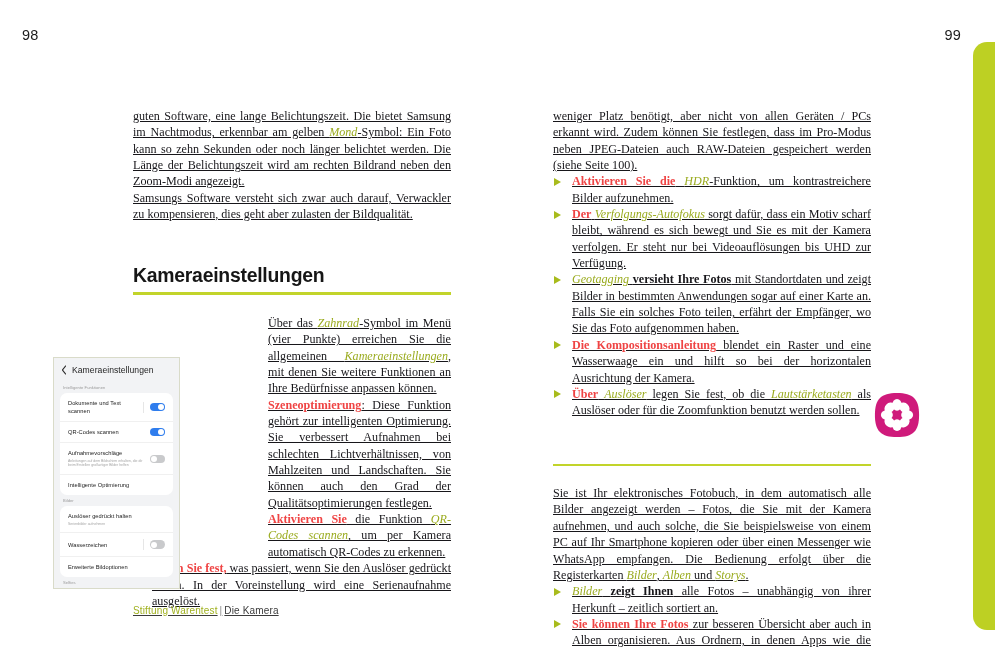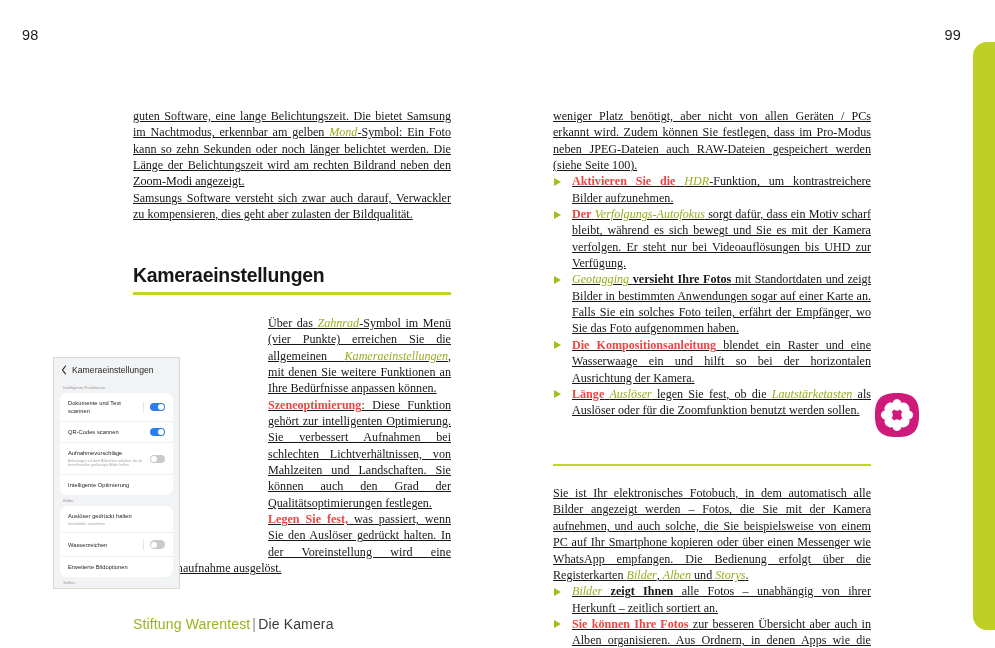--- a/index.html
+++ b/index.html
@@ -84,25 +84,26 @@
   }
   .heading-rule {
     height: 2.6px;
     background: #c2d42a;
     margin-top: 5px;
   }
 
   
   .footer {
     position: absolute;
-    left: 133px; bottom: 16px;
+    left: 133px; bottom: 32px;
     font-family: "Liberation Sans", sans-serif;
-    font-size: 14px;
+    font-size: 10px;
     color: #3b3b3b;
     letter-spacing: .15px;
+    text-decoration: underline;
   }
   .footer .brand { color: #a0b11f; }
   .footer .sep   { color: #8d8d8d; padding: 0 2px; }
 
   
   .app-icon {
     position: absolute;
     left: 874px; top: 392px;
     width: 46px; height: 46px;
   }
@@ -206,20 +207,23 @@
 
     <div style="position:relative">
       <div style="float:left; width:135px; height:232px;"></div>
       <div class="bodytext">
         <p>Über das <span class="grn">Zahnrad</span>-Symbol im Menü (vier Punkte) erreichen Sie die allgemeinen <span class="grn">Kameraeinstellungen</span>, mit denen Sie weitere Funktionen an Ihre Bedürfnisse anpassen können.</p>
 
         <p class="bullet">
           <span class="tri"></span><span class="grnb">Szeneoptimierung</span><span>: Diese Funktion gehört zur intelligenten Optimierung. Sie verbessert Aufnahmen bei schlechten Lichtverhältnissen, von Mahlzeiten und Landschaften. Sie können auch den Grad der Qualitätsoptimierungen festlegen.</span>
         </p>
 
+        <p class="bullet">
+          <span class="tri"></span><span class="grnb">Aktivieren Sie</span> die Funktion <span class="grn">QR-Codes scannen</span>, um per Kamera automatisch QR-Codes zu erkennen.
+        </p>
 
         <p class="bullet">
           <span class="tri"></span><span class="grnb">Legen Sie fest,</span><span> was passiert, wenn Sie den Auslöser gedrückt halten. In der Voreinstellung wird eine Serienaufnahme ausgelöst.</span>
         </p>
 
       </div>
     </div>
   </div>
 
   <div class="shot">
@@ -309,21 +313,21 @@
 
       <p class="bullet">
         <span class="tri"></span><span class="grn">Geotagging</span> <span class="bld">versieht Ihre Fotos</span><span> mit Standortdaten und zeigt Bilder in bestimmten Anwendungen sogar auf einer Karte an. Falls Sie ein solches Foto teilen, erfährt der Empfänger, wo Sie das Foto aufgenommen haben.</span>
       </p>
 
       <p class="bullet">
         <span class="tri"></span><span class="grnb">Die Kompositionsanleitung</span><span> blendet ein Raster und eine Wasserwaage ein und hilft so bei der horizontalen Ausrichtung der Kamera.</span>
       </p>
 
       <p class="bullet">
-        <span class="tri"></span><span class="grnb">Länge</span> <span class="grn">Auslöser</span> legen Sie fest, ob die <span class="grn">Lautstärketasten</span> als Auslöser oder für die Zoomfunktion benutzt werden sollen.
+        <span class="tri"></span><span class="grnb">Über</span> <span class="grn">Auslöser</span> legen Sie fest, ob die <span class="grn">Lautstärketasten</span> als Auslöser oder für die Zoomfunktion benutzt werden sollen.
       </p>
     </div>
 
     <div style="height:40px"></div>
 
     <div>
       <div class="heading-rule"></div>
     </div>
 
     <div style="height:19px"></div>

